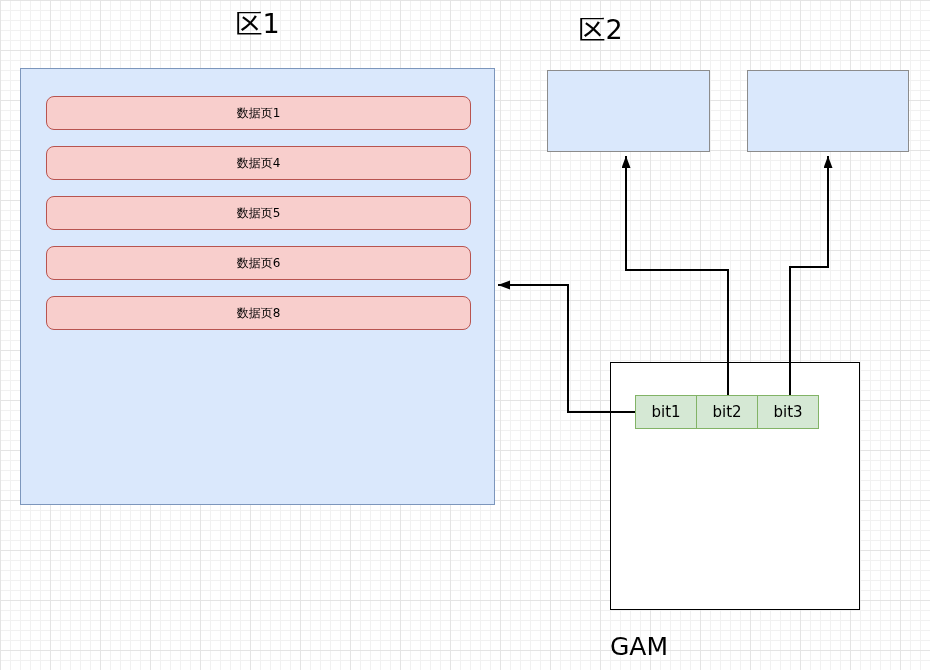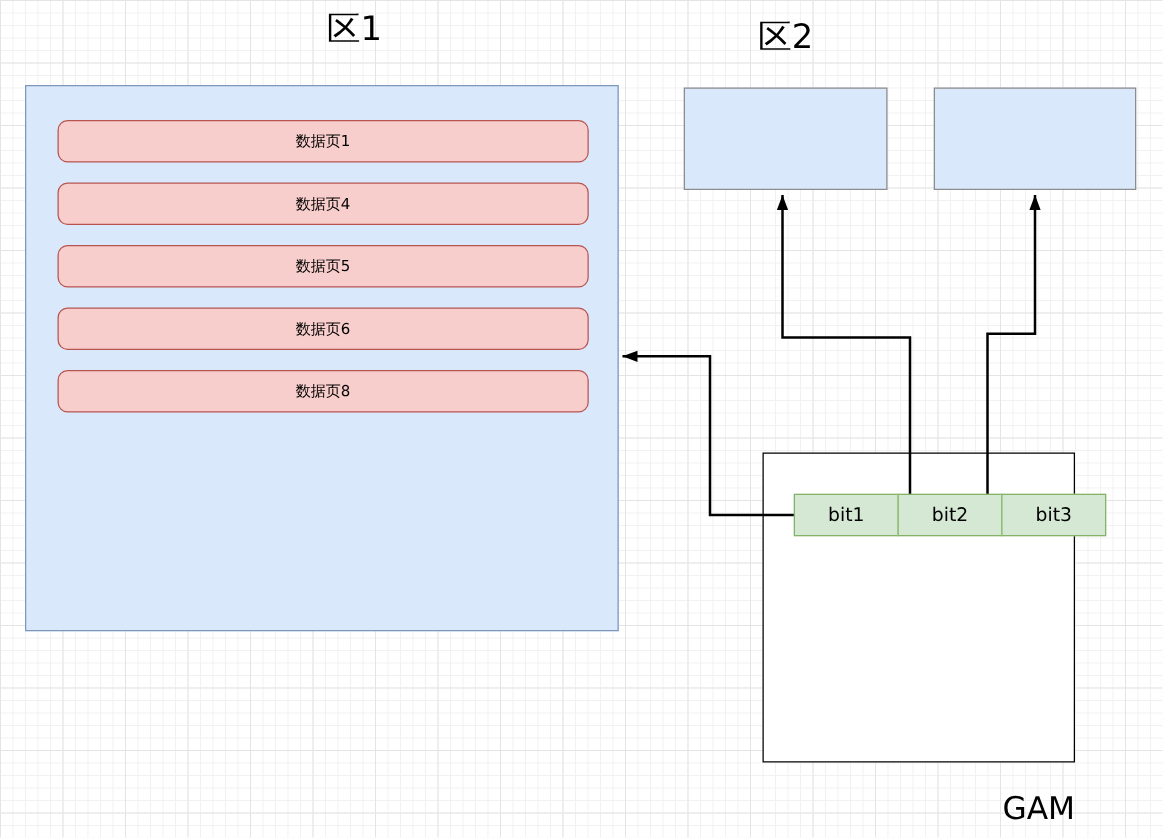--- a/index.html
+++ b/index.html
@@ -23,22 +23,22 @@
     background-size: 50px 50px, 50px 50px, 10px 10px, 10px 10px;
   }
 
   .zone-title {
     position: absolute;
     text-align: center;
     font-size: 27px;
     line-height: 1.2;
     color: #000;
   }
-  .zone1-title { left: 20px; top: 8px; width: 475px; padding-left: 26px; }
-  .zone2-title { left: 547px; top: 14px; width: 163px; }
+  .zone1-title { left: 20px; top: 8px; width: 475px; }
+  .zone2-title { left: 519px; top: 14px; width: 163px; }
   .zone3-title { left: 747px; top: 14px; width: 162px; }
 
   .zone1-box {
     position: absolute;
     left: 20px; top: 68px;
     width: 475px; height: 437px;
     box-sizing: border-box;
     background: var(--zone1-fill, #dae8fc);
     border: 1px solid var(--zone1-border, #7c96bc);
     display: flex;
@@ -74,32 +74,32 @@
     left: 610px; top: 362px;
     width: 250px; height: 248px;
     box-sizing: border-box;
     background: #ffffff;
     border: 1px solid var(--gam-border, #000000);
   }
   .gam-label {
     position: absolute;
     left: 610px; top: 632px;
     width: 250px;
-    text-align: right;
+    text-align: left;
     font-size: 25px;
     color: #000;
   }
 
   .bit-row {
     position: absolute;
     left: 635px; top: 395px;
     display: flex;
   }
   .bit {
-    width: 84px; height: 34px;
+    width: 62px; height: 34px;
     box-sizing: border-box;
     background: var(--bit-fill, #d5e8d4);
     border: 1px solid var(--bit-border, #82b366);
     display: flex;
     align-items: center;
     justify-content: center;
     font-size: 15px;
     color: #000;
   }
   .bit + .bit { margin-left: -1px; }

